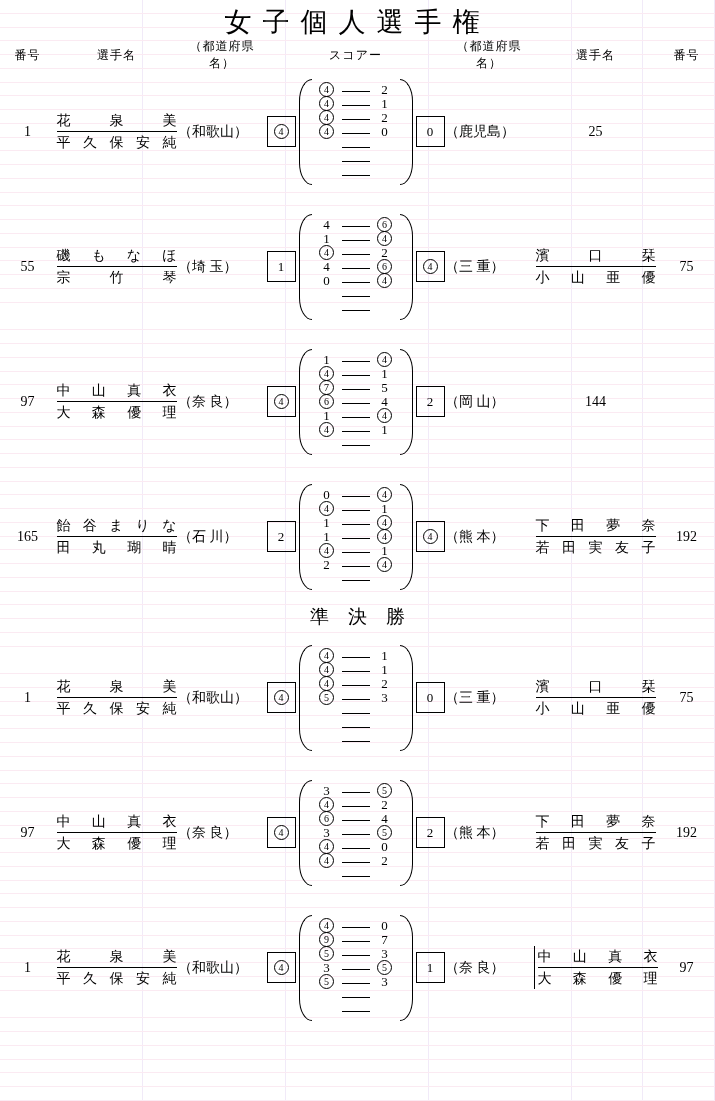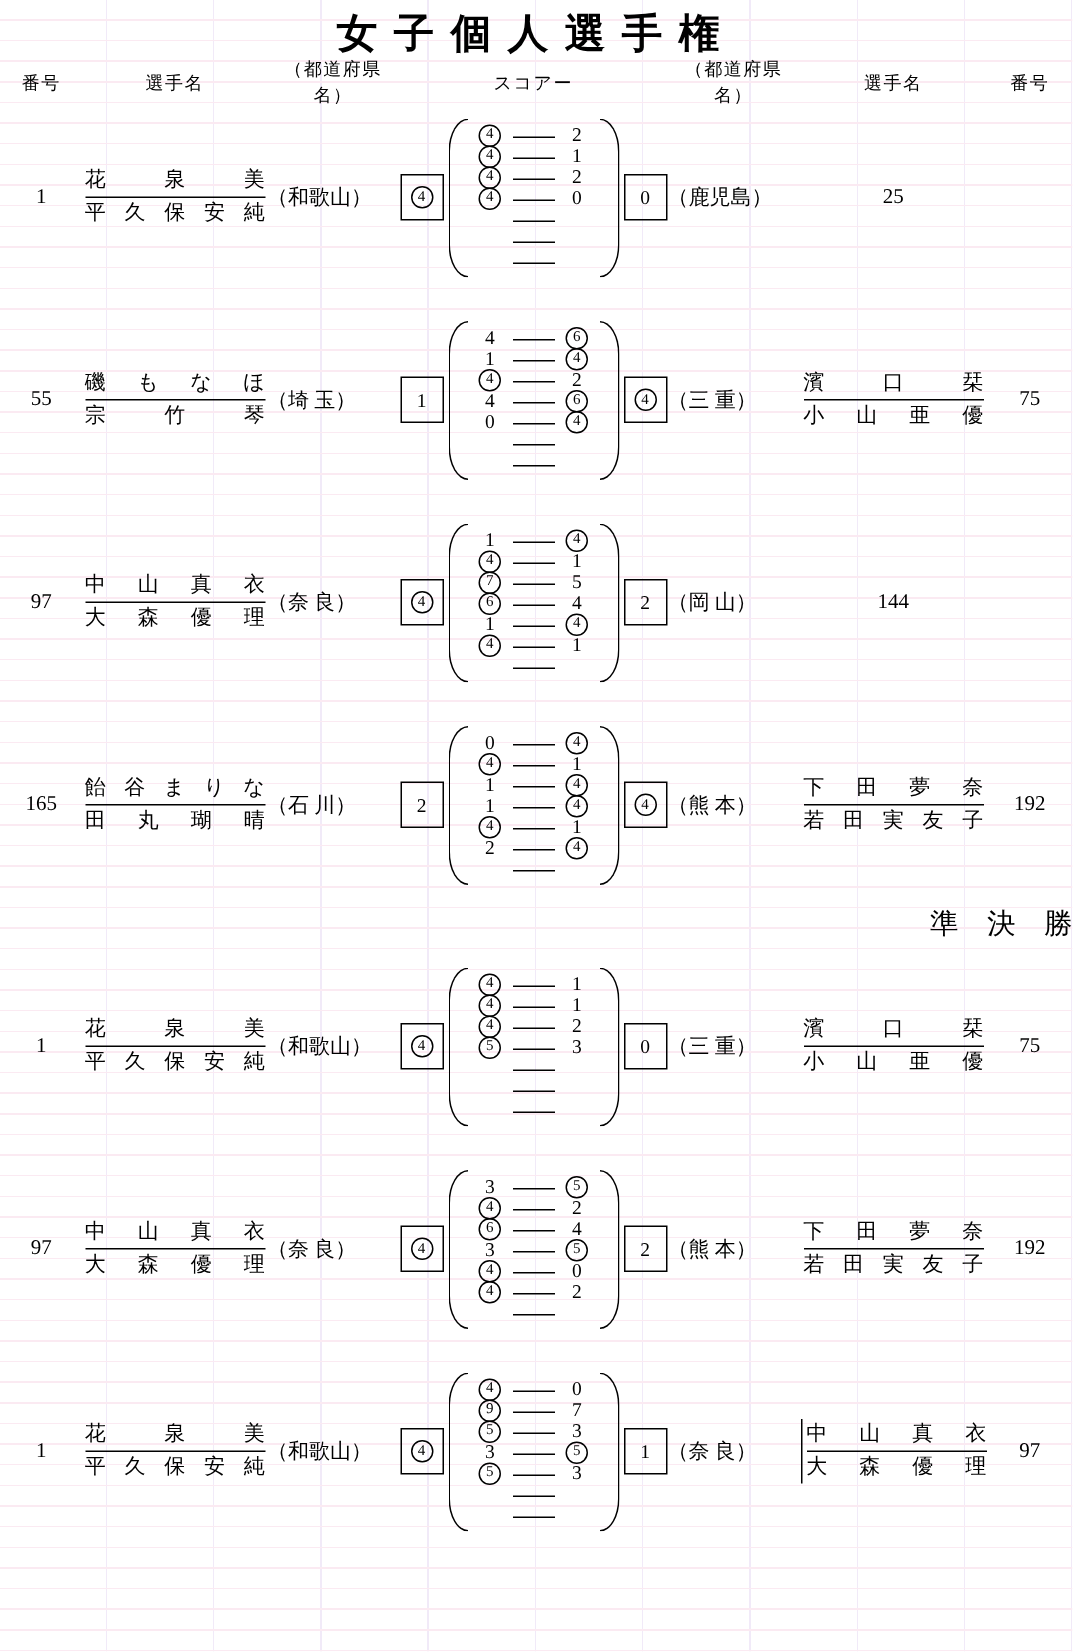--- a/index.html
+++ b/index.html
@@ -9,24 +9,24 @@
     color:#000;
     font-family:"Liberation Serif","DejaVu Serif",serif;
     background-color:#ffffff;
     background-image:
       repeating-linear-gradient(to bottom, transparent 0px, transparent 12.8px, #fbeaf2 12.8px, #fbeaf2 13.76px),
       repeating-linear-gradient(to right, transparent 0px, transparent 70.5px, #f1eaf8 70.5px, #f1eaf8 71.5px);
     overflow:hidden;
   }
   .title{
     padding-top:6px;height:32px;line-height:32px;
-    text-align:center;font-size:27px;font-weight:bold;letter-spacing:11px;
+    text-align:center;font-size:27px;font-weight:normal;letter-spacing:11px;
   }
   .subtitle{height:26px;line-height:26px;text-align:center;font-size:19px;letter-spacing:9px;}
-  .roundhead{height:26px;line-height:26px;text-align:right;font-size:19px;}
+  .roundhead{height:26px;line-height:26px;text-align:center;font-size:19px;}
   .grid9{display:grid;grid-template-columns:55px 123px 88px 30px 119px 30px 88px 125px 57px;align-items:center;}
   .colhead{height:26px;font-size:12px;}
   .colhead .c{text-align:center;letter-spacing:1px;}
   .match{height:135px;}
   .num{text-align:center;font-size:14px;}
   .names{width:120px;margin:0 auto;font-size:14px;font-family:Liberation Serif, serif;}
   .names .n{display:block;height:21px;line-height:21px;text-align:justify;text-align-last:justify;white-space:nowrap;}
   .names .n.top{border-bottom:1px solid #000;}
   .names.bar-left{border-left:1px solid #000;padding-left:3px;}
   .pref{text-align:left;font-size:14px;white-space:nowrap;}

